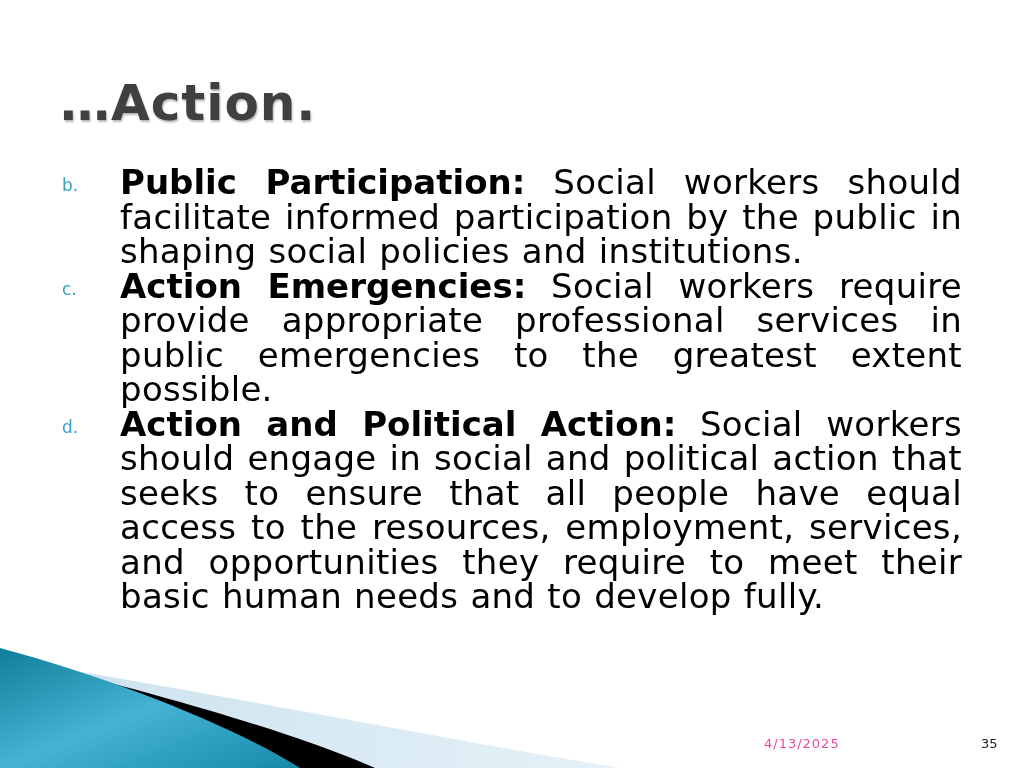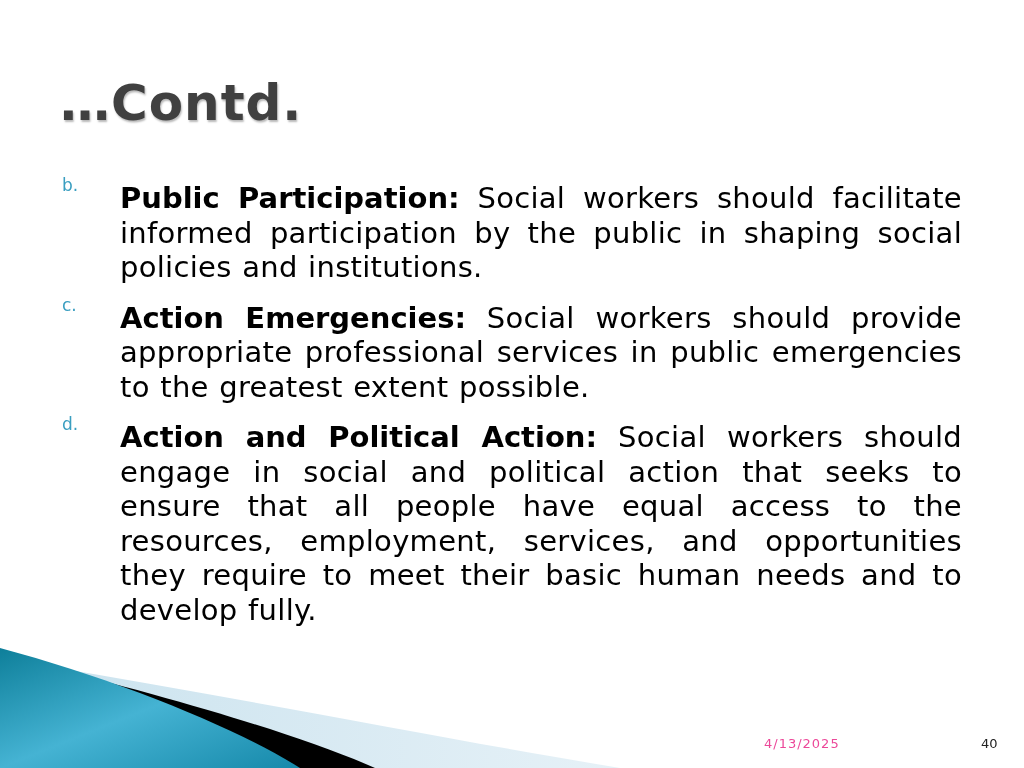--- a/index.html
+++ b/index.html
@@ -17,23 +17,23 @@
     }
     .content {
       position: absolute; left: 62px; top: 165px; width: 900px;
     }
     .item { display: flex; align-items: flex-start; }
     .marker {
       width: 58px; flex: 0 0 58px;
       color: #3a9ec0; font-size: 17px; padding-top: 10px;
     }
     .body-text {
-      flex: 1; font-size: 29px; line-height: 34.5px;
+      flex: 1; font-size: 34px; line-height: 34.5px;
       text-align: justify; text-align-last: left;
-      letter-spacing: 0.3px; word-spacing: 1px; margin-top: 16px;
+      letter-spacing: 0.3px; word-spacing: 1px;
     }
     .body-text .term { font-weight: bold; letter-spacing: 0; }
     .deco { position: absolute; left: 0; top: 0; width: 1024px; height: 768px; pointer-events: none; }
     .footer-date {
       position: absolute; left: 764px; top: 736px;
       font-size: 13px; color: #ec4899; letter-spacing: 1px;
     }
     .footer-page {
       position: absolute; left: 981px; top: 736px;
       font-size: 13px; color: #222;
@@ -52,31 +52,31 @@
     <linearGradient id="light" x1="0" y1="0" x2="1" y2="0">
       <stop offset="0" stop-color="#c9e2ee"></stop>
       <stop offset="1" stop-color="#e6f1f7"></stop>
     </linearGradient>
   </defs>
   <path d="M40 665 C 250 700, 450 740, 620 768 L 0 768 Z" fill="url(#light)"></path>
   <path d="M30 662 C 180 700, 300 735, 375 768 L 0 768 Z" fill="#000"></path>
   <path d="M0 648 C 120 680, 240 730, 300 768 L 0 768 Z" fill="url(#teal)"></path>
 </svg>
 
-<div class="slide-title">…Contd.</div>
+<div class="slide-title">…Action.</div>
 
 <div class="content">
   <div class="item">
     <span class="marker">b.</span>
     <div class="body-text"><span class="term">Public Participation:</span><span> Social workers should facilitate informed participation by the public in shaping social policies and institutions.</span></div>
   </div>
   <div class="item">
     <span class="marker">c.</span>
-    <div class="body-text"><span class="term">Action Emergencies:</span><span> Social workers should provide appropriate professional services in public emergencies to the greatest extent possible.</span></div>
+    <div class="body-text"><span class="term">Action Emergencies:</span><span> Social workers require provide appropriate professional services in public emergencies to the greatest extent possible.</span></div>
   </div>
   <div class="item">
     <span class="marker">d.</span>
     <div class="body-text"><span class="term">Action and Political Action:</span><span> Social workers should engage in social and political action that seeks to ensure that all people have equal access to the resources, employment, services, and opportunities they require to meet their basic human needs and to develop fully.</span></div>
   </div>
 </div>
 
 <div class="footer-date">4/13/2025</div>
-<div class="footer-page">40</div>
+<div class="footer-page">35</div>
 
 </body></html>

